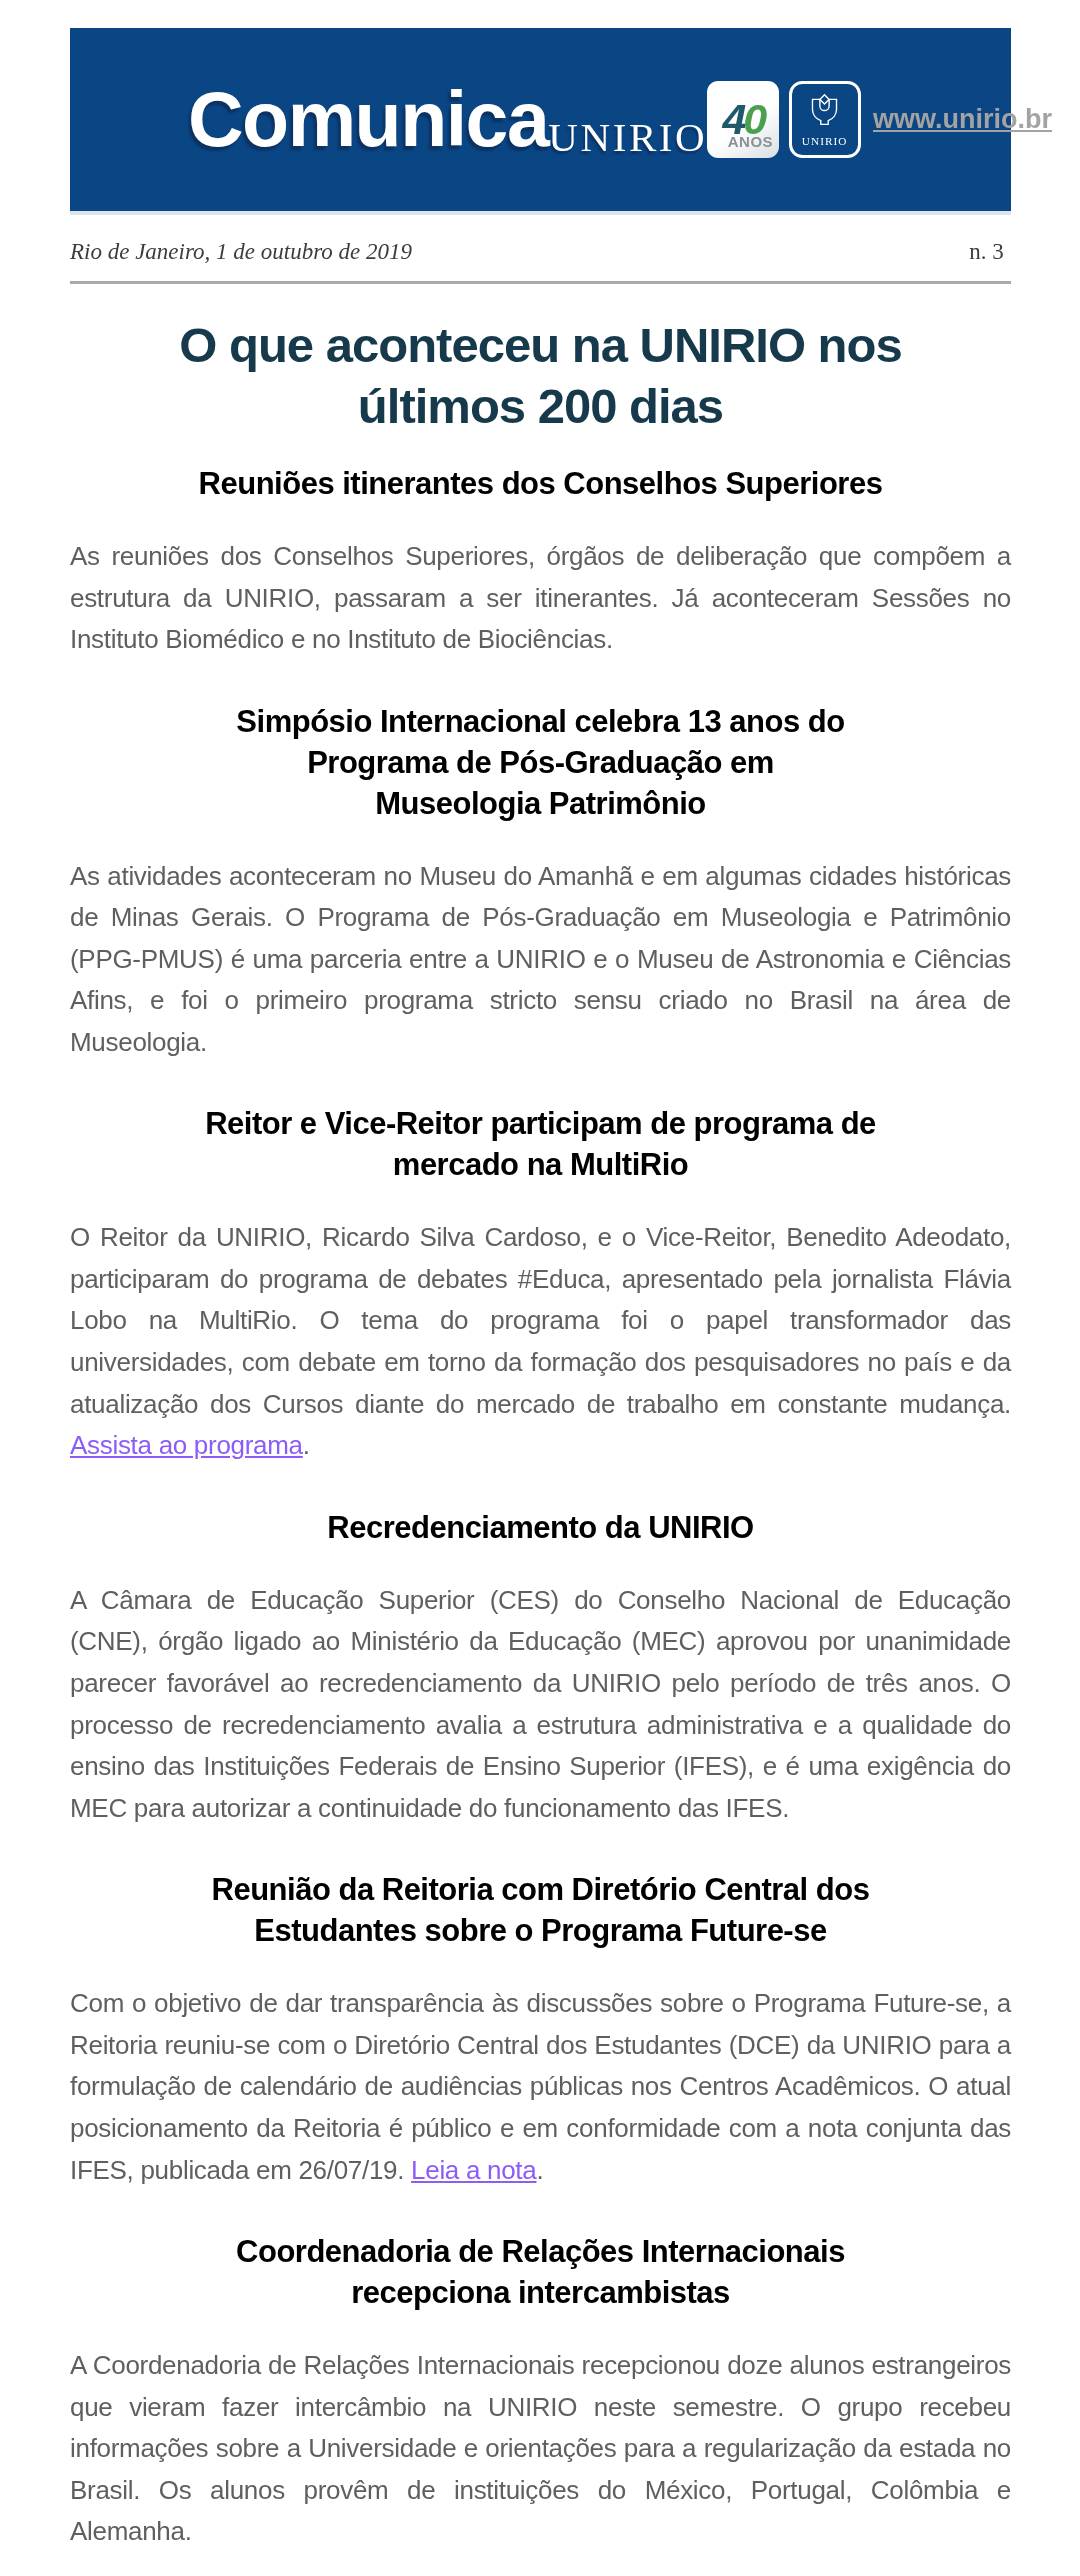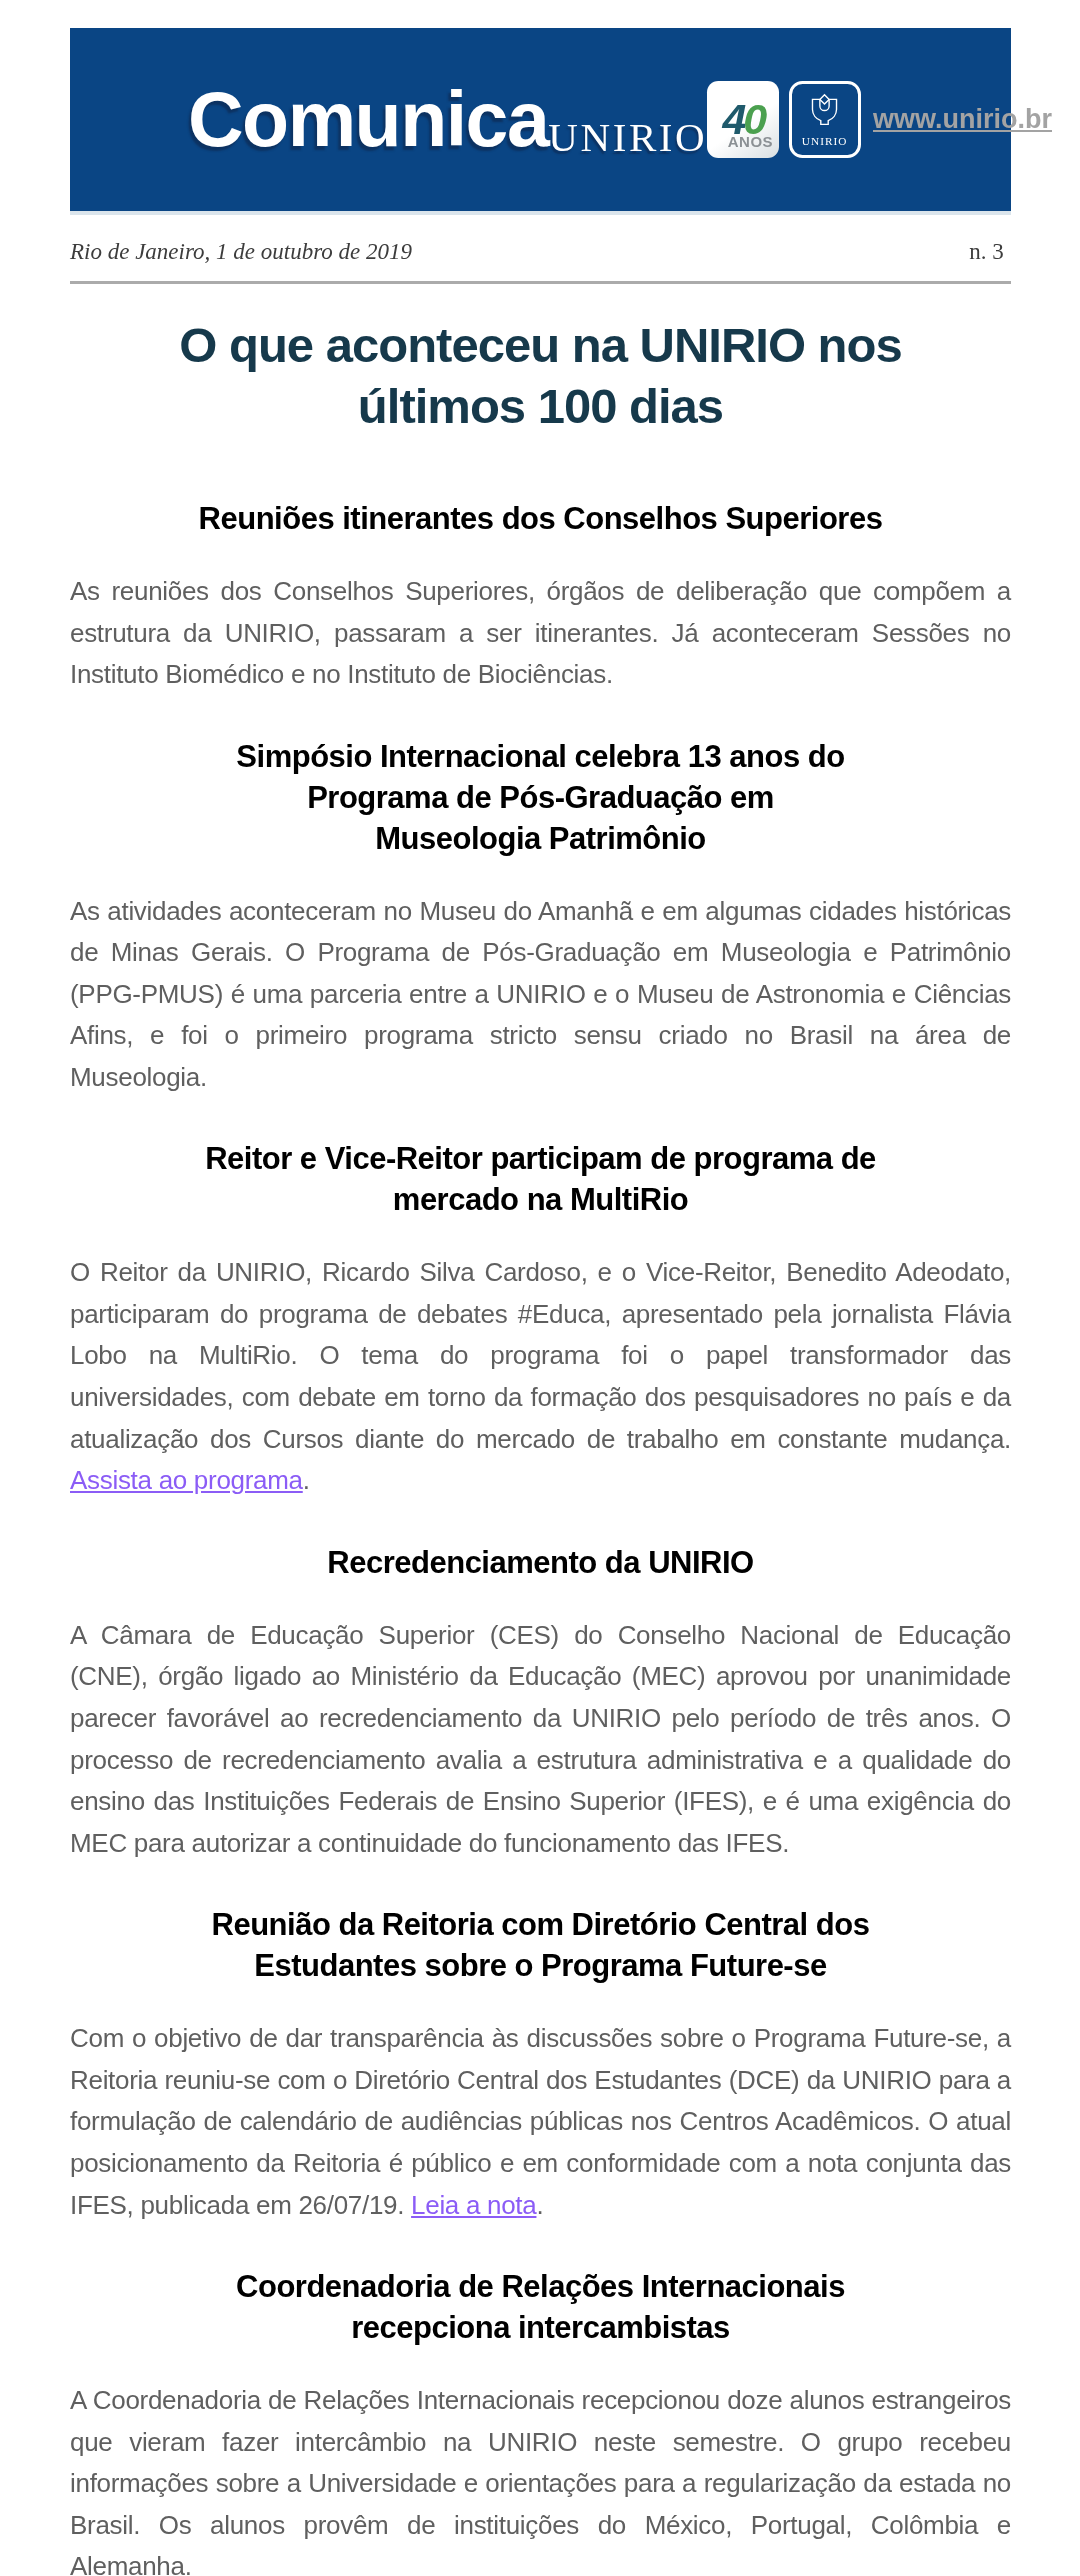--- a/index.html
+++ b/index.html
@@ -127,21 +127,21 @@
     font-weight: bold;
     color: #16394b;
     text-align: center;
     line-height: 1.25;
     letter-spacing: -1px;
     white-space: pre-line;
   }
 
   
   .section { margin-top: 41px; }
-  .section.first { margin-top: 62px; }
+  .section.first { margin-top: 27px; }
   .sec-heading {
     margin: 0;
     font-size: 31px;
     font-weight: bold;
     color: #000000;
     text-align: center;
     line-height: 1.32;
     letter-spacing: -0.5px;
     white-space: pre-line;
   }
@@ -185,21 +185,21 @@
     </div>
   </div>
 
   <div class="meta-row">
     <span class="dateline">Rio de Janeiro, 1 de outubro de 2019</span>
     <span class="issue">n. 3</span>
   </div>
   <hr class="divider">
 
   <h1 class="main-title">O que aconteceu na UNIRIO nos
-últimos 100 dias</h1>
+últimos 200 dias</h1>
 
   <section class="section first">
     <h2 class="sec-heading">Reuniões itinerantes dos Conselhos Superiores</h2>
     <p class="body-text"><span>As reuniões dos Conselhos Superiores, órgãos de deliberação que compõem a estrutura da UNIRIO, passaram a ser itinerantes. Já aconteceram Sessões no Instituto Biomédico e no Instituto de Biociências.</span></p>
   </section>
 
   <section class="section">
     <h2 class="sec-heading">Simpósio Internacional celebra 13 anos do
 Programa de Pós-Graduação em
 Museologia Patrimônio</h2>

